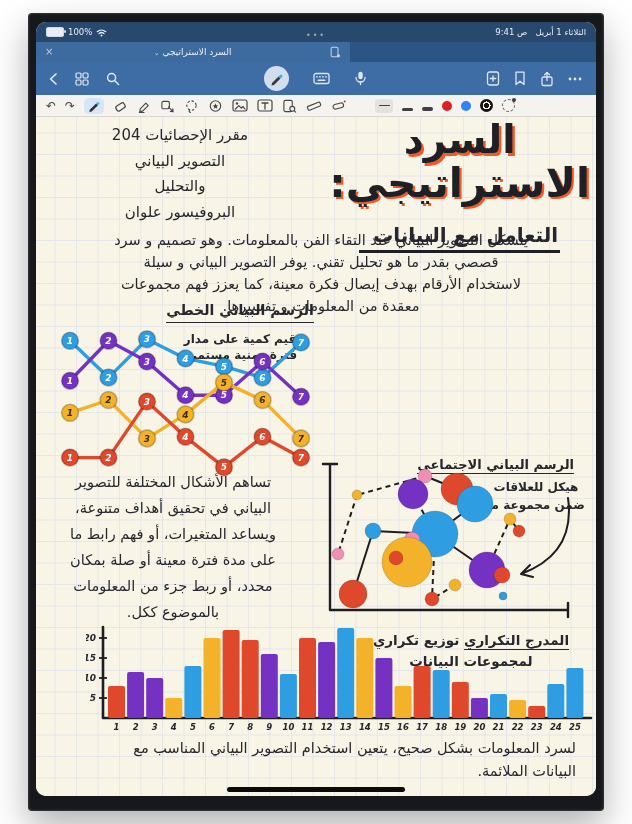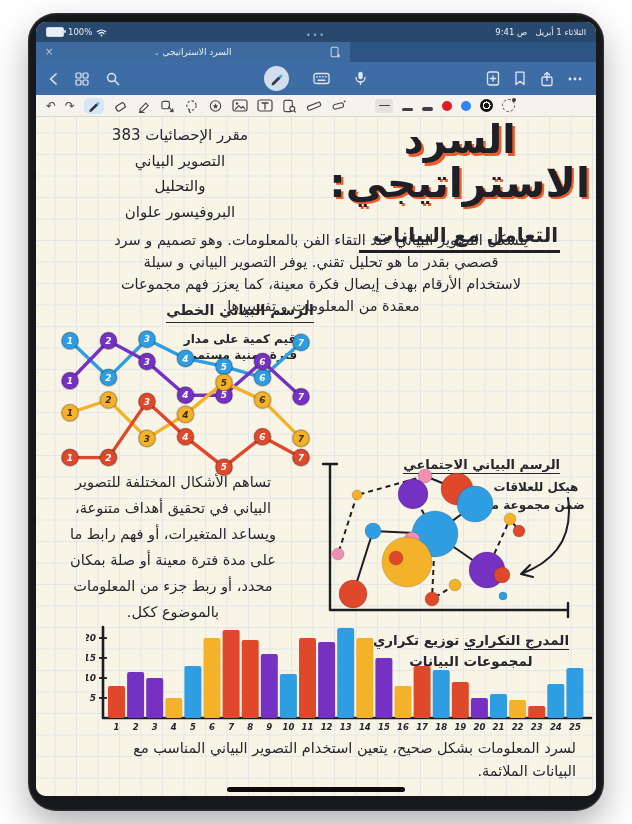--- a/index.html
+++ b/index.html
@@ -1,19 +1,19 @@
 <!DOCTYPE html>
 <html lang="ar"><head>
 <meta charset="utf-8">
 <style>
   html,body{margin:0;padding:0;}
   body{width:632px;height:824px;background:#ffffff;position:relative;
        font-family:"DejaVu Sans",sans-serif;overflow:hidden;}
   .device{position:absolute;left:28px;top:13px;width:576px;height:798px;
-          background:#17181c;border-radius:28px;
+          background:#17181c;border-radius:4px;
           box-shadow:0 16px 36px rgba(0,0,0,.30), inset 0 0 3px rgba(255,255,255,.28);}
   .screen{position:absolute;left:8px;top:9px;width:560px;height:774px;border-radius:10px;
           overflow:hidden;background:#f8f4e6;display:flex;flex-direction:column;}
 
   
   .statusbar{height:20px;background:#28486e;color:#e9eef5;font-size:8.5px;
              display:flex;align-items:center;padding:0 10px;flex:0 0 auto;}
   .status-left{display:flex;align-items:center;gap:4px;}
   .status-center{position:absolute;left:50%;transform:translateX(-50%);
                  color:#93a7c0;font-size:8px;letter-spacing:2px;margin-top:6px;}
@@ -70,21 +70,21 @@
   .intro{position:absolute;left:18px;right:8px;top:112px;text-align:center;direction:rtl;
          font-size:14.5px;line-height:22px;}
   .lc-head{position:absolute;left:104px;top:183px;width:200px;text-align:center;direction:rtl;}
   .lc-title{display:inline-block;font-size:14px;font-weight:bold;border-bottom:1.6px solid #26262d;padding-bottom:4px;}
   .lc-cap{font-size:12px;line-height:16px;font-weight:bold;margin-top:8px;}
   .sec2{position:absolute;right:2px;top:210px;width:258px;text-align:center;direction:rtl;}
   .sec2-title{font-size:18px;font-weight:bold;margin-bottom:3px;}
   .sec2-body{font-size:14.5px;line-height:27px;}
   .leftblock{position:absolute;left:2px;top:352px;width:270px;text-align:center;direction:rtl;
              font-size:14.5px;line-height:26px;}
-  .net-head{position:absolute;right:36px;top:337px;text-align:center;direction:rtl;}
+  .net-head{position:absolute;right:22px;top:337px;text-align:center;direction:rtl;}
   .net-title{display:inline-block;font-size:13px;font-weight:bold;border-bottom:1.5px solid #26262d;padding-bottom:1px;}
   .net-cap{position:absolute;right:6px;top:361px;width:108px;text-align:center;direction:rtl;
            font-size:12px;line-height:18px;font-weight:bold;}
   .hist-head{position:absolute;right:10px;top:513px;width:230px;text-align:center;direction:rtl;
              font-size:13.5px;line-height:21px;font-weight:bold;}
   .hist-title{border-bottom:1.5px solid #26262d;padding-bottom:1px;}
   .outro{position:absolute;left:28px;right:20px;top:620px;direction:rtl;text-align:right;
          font-size:14.5px;line-height:23px;}
   .home-indicator{position:absolute;left:50%;transform:translateX(-50%);bottom:4px;
                   width:178px;height:5px;border-radius:3px;background:#0a0a0b;}
@@ -263,21 +263,21 @@
       <span class="dot" style="background:#2f83f7"></span>
       <span class="dot-black"></span>
       <span class="dot-picker">
           <i></i>
         </span>
     </div>
 
     <div class="paper">
 
       <div class="course hand">
-          <div>مقرر الإحصائيات 383</div>
+          <div>مقرر الإحصائيات 204</div>
           <div>التصوير البياني</div>
           <div>والتحليل</div>
           <div>البروفيسور علوان</div>
         </div>
 
       <div class="title-block">
         <div class="title-l1">السرد</div>
         <div class="title-l2">الاستراتيجي:</div>
         <div><span class="title-sub">التعامل مع البيانات</span></div>
       </div>

